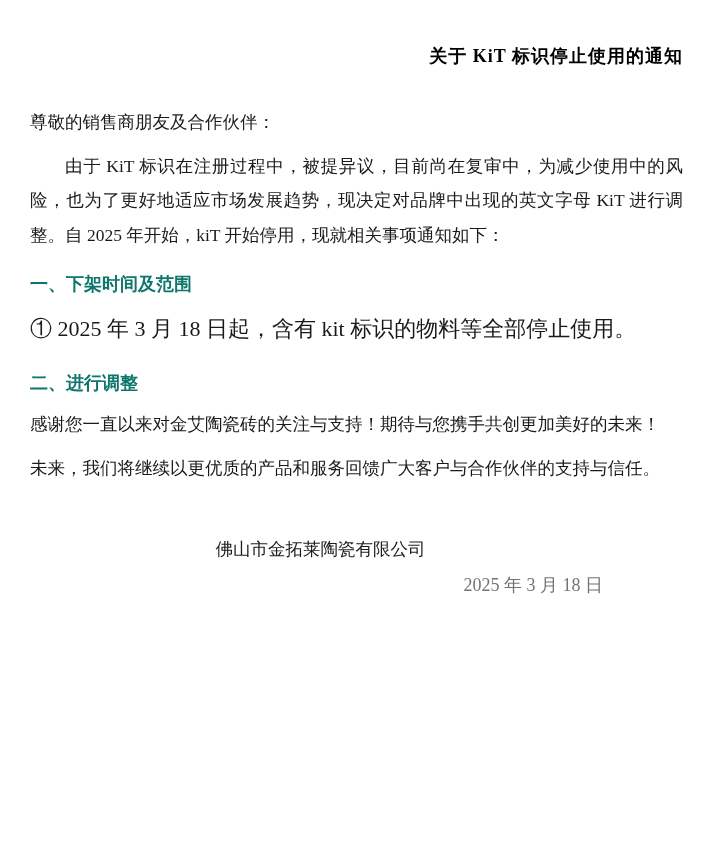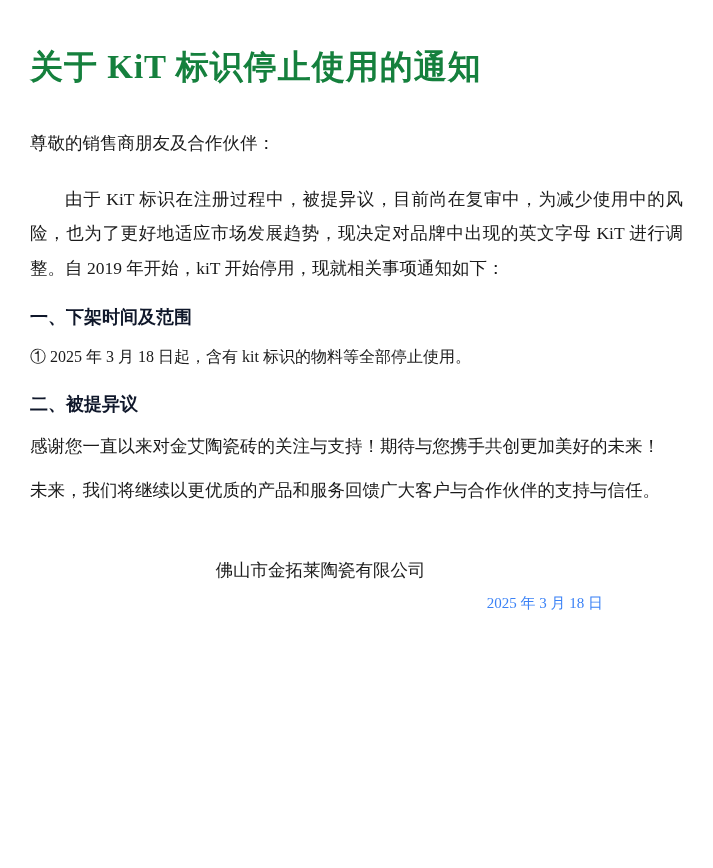--- a/index.html
+++ b/index.html
@@ -15,93 +15,93 @@
     overflow: hidden;
   }
   .page {
     width: 713px;
     height: 868px;
     box-sizing: border-box;
     padding: 34px 30px 10px 30px;
     position: relative;
   }
   .doc-title {
-    text-align: left;
-    font-size: 33px;
+    text-align: right;
+    font-size: 18px;
     font-weight: bold;
     letter-spacing: 1px;
     margin: 10px 0 0 0;
     line-height: 1.4;
-    color: #15803d;
+    color: #000000;
   }
   .body-block {
     margin-top: 36px;
   }
   p.para {
     font-size: 17.5px;
     line-height: 1.95;
     margin: 0 0 10px 0;
     text-align: justify;
     color: #1a1a1a;
   }
   p.salutation {
-    margin-bottom: 22px;
+    margin-bottom: 10px;
   }
   p.indent {
     text-indent: 2em;
   }
   h2.section {
     font-size: 18px;
     font-weight: bold;
     margin: 16px 0 8px 0;
-    color: #0f172a;
+    color: #0f766e;
     line-height: 1.8;
   }
   p.listitem {
-    font-size: 16px;
+    font-size: 22px;
     line-height: 1.95;
     margin: 0 0 6px 0;
     color: #1a1a1a;
   }
   .signature {
     margin-top: 46px;
     text-align: right;
     padding-right: 72px;
   }
   .signature .company {
     font-size: 17.5px;
     line-height: 2.0;
     color: #1a1a1a;
     text-align: center;
   }
   .signature .date {
-    font-size: 15px;
+    font-size: 18px;
     line-height: 2.0;
-    color: #3b82f6;
+    color: #737373;
     padding-right: 8px;
     text-align: right;
   }
 </style>
 </head>
 <body>
 
 <div class="page">
 
   <h1 class="doc-title">关于 KiT 标识停止使用的通知</h1>
 
   <div class="body-block">
 
     <p class="para salutation">尊敬的销售商朋友及合作伙伴：</p>
 
-    <p class="para indent">由于 KiT 标识在注册过程中，被提异议，目前尚在复审中，为减少使用中的风险，也为了更好地适应市场发展趋势，现决定对品牌中出现的英文字母 KiT 进行调整。自 2019 年开始，kiT 开始停用，现就相关事项通知如下：</p>
+    <p class="para indent">由于 KiT 标识在注册过程中，被提异议，目前尚在复审中，为减少使用中的风险，也为了更好地适应市场发展趋势，现决定对品牌中出现的英文字母 KiT 进行调整。自 2025 年开始，kiT 开始停用，现就相关事项通知如下：</p>
 
     <h2 class="section">一、下架时间及范围</h2>
     <p class="listitem">① 2025 年 3 月 18 日起，含有 kit 标识的物料等全部停止使用。</p>
 
-    <h2 class="section">二、被提异议</h2>
+    <h2 class="section">二、进行调整</h2>
     <p class="para">感谢您一直以来对金艾陶瓷砖的关注与支持！期待与您携手共创更加美好的未来！</p>
     <p class="para">未来，我们将继续以更优质的产品和服务回馈广大客户与合作伙伴的支持与信任。</p>
 
   </div>
 
   <div class="signature">
     <div class="company">佛山市金拓莱陶瓷有限公司</div>
     <div class="date">2025 年 3 月 18 日</div>
   </div>
 

